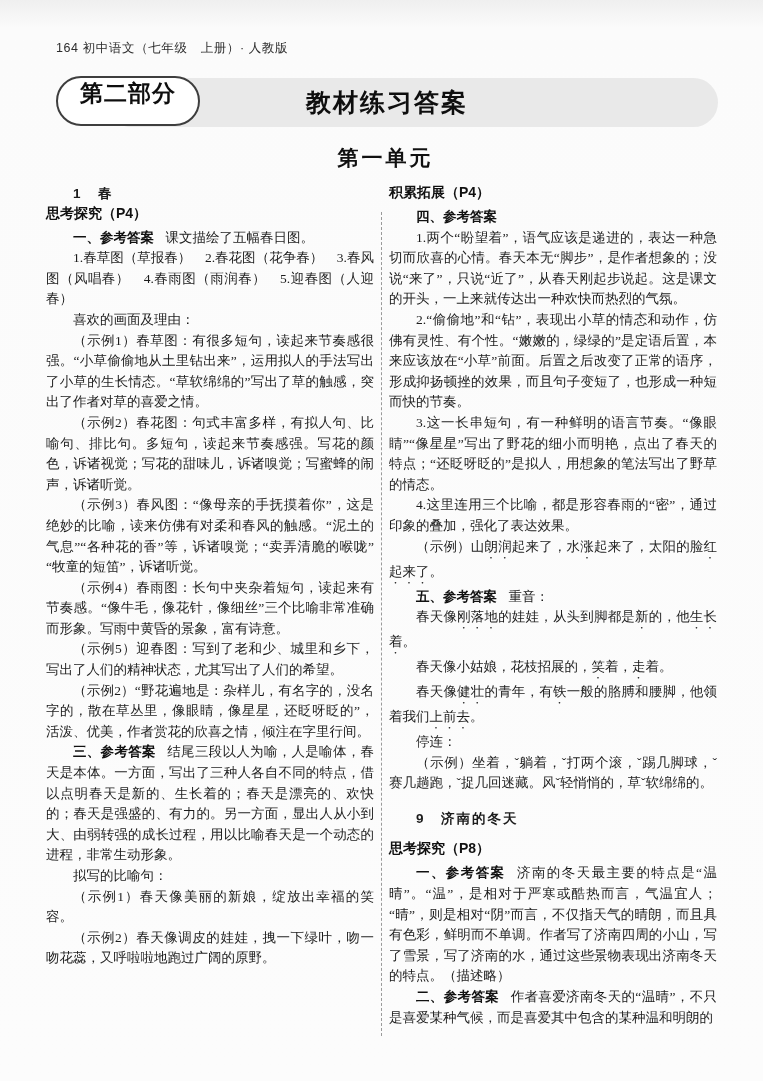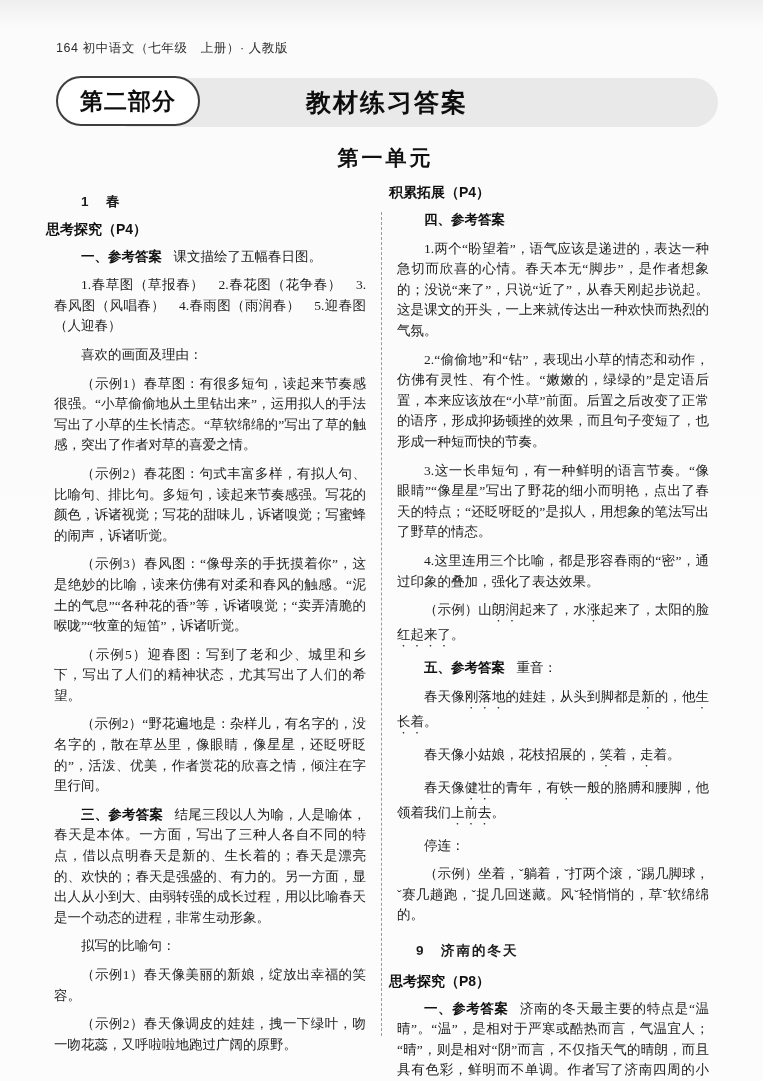--- a/index.html
+++ b/index.html
@@ -25,21 +25,21 @@
   }
   .banner-title {
     position:absolute; left:0; right:0; top:2px; bottom:0;
     display:flex; align-items:center; justify-content:center;
     font-family:"Liberation Sans",sans-serif; font-weight:bold;
     font-size:25px; letter-spacing:2px; color:#0e0e0e;
   }
   .banner-pill {
     position:absolute; left:0; top:0; width:140px; height:46px;
     background:#fff; border:2.5px solid #3e3e3e; border-radius:26px;
-    display:flex; align-items:center; justify-content:center;
+    display:flex; align-items:flex-start; justify-content:center;
     font-family:"Liberation Sans",sans-serif; font-weight:bold;
     font-size:23px; letter-spacing:1px; color:#0e0e0e;
   }
   .unit-title {
     position:absolute; top:144px; left:4px; width:100%;
     text-align:center; font-family:"Liberation Sans",sans-serif;
     font-weight:bold; font-size:21px; letter-spacing:3px; color:#111;
   }
   .columns {
     position:absolute; top:184px; left:46px; width:671px; height:856px;
@@ -56,21 +56,21 @@
     font-family:"Liberation Sans",sans-serif; font-weight:bold;
     font-size:20px; letter-spacing:2px; color:#111;
     margin:5px 0 12px;
   }
   .lesson-title.second { margin:15px 0 11px; }
   .section-head {
     font-family:"Liberation Sans",sans-serif; font-weight:bold;
     font-size:14px; color:#111; margin:0 0 5px;
   }
   .para {
-    margin:8px; text-indent:2em; text-align:justify;
+    margin:0; text-indent:2em; text-align:justify;
     font-size:13.5px; line-height:20.6px; color:#1c1c1c;
   }
   .lead {
     font-family:"Liberation Sans",sans-serif; font-weight:bold;
     margin-right:0.85em; color:#111;
   }
   .emph {
     -webkit-text-emphasis:dot; -webkit-text-emphasis-position:under right;
     text-emphasis:dot; text-emphasis-position:under right;
   }
@@ -97,20 +97,21 @@
     <div class="col col-left">
       <div class="para lesson-title">1　春</div>
       <div class="section-head">思考探究（P4）</div>
 
       <p class="para"><span class="lead">一、参考答案</span><span>课文描绘了五幅春日图。</span></p>
       <p class="para"><span>1.春草图（草报春）　2.春花图（花争春）　3.春风图（风唱春）　4.春雨图（雨润春）　5.迎春图（人迎春）</span></p>
       <p class="para"><span>喜欢的画面及理由：</span></p>
       <p class="para"><span>（示例1）春草图：有很多短句，读起来节奏感很强。“小草偷偷地从土里钻出来”，运用拟人的手法写出了小草的生长情态。“草软绵绵的”写出了草的触感，突出了作者对草的喜爱之情。</span></p>
       <p class="para"><span>（示例2）春花图：句式丰富多样，有拟人句、比喻句、排比句。多短句，读起来节奏感强。写花的颜色，诉诸视觉；写花的甜味儿，诉诸嗅觉；写蜜蜂的闹声，诉诸听觉。</span></p>
       <p class="para"><span>（示例3）春风图：“像母亲的手抚摸着你”，这是绝妙的比喻，读来仿佛有对柔和春风的触感。“泥土的气息”“各种花的香”等，诉诸嗅觉；“卖弄清脆的喉咙”“牧童的短笛”，诉诸听觉。</span></p>
+      <p class="para"><span>（示例4）春雨图：长句中夹杂着短句，读起来有节奏感。“像牛毛，像花针，像细丝”三个比喻非常准确而形象。写雨中黄昏的景象，富有诗意。</span></p>
       <p class="para"><span>（示例5）迎春图：写到了老和少、城里和乡下，写出了人们的精神状态，尤其写出了人们的希望。</span></p>
       <p class="para"><span>（示例2）“野花遍地是：杂样儿，有名字的，没名字的，散在草丛里，像眼睛，像星星，还眨呀眨的”，活泼、优美，作者赏花的欣喜之情，倾注在字里行间。</span></p>
       <p class="para"><span class="lead">三、参考答案</span><span>结尾三段以人为喻，人是喻体，春天是本体。一方面，写出了三种人各自不同的特点，借以点明春天是新的、生长着的；春天是漂亮的、欢快的；春天是强盛的、有力的。另一方面，显出人从小到大、由弱转强的成长过程，用以比喻春天是一个动态的进程，非常生动形象。</span></p>
       <p class="para"><span>拟写的比喻句：</span></p>
       <p class="para"><span>（示例1）春天像美丽的新娘，绽放出幸福的笑容。</span></p>
       <p class="para"><span>（示例2）春天像调皮的娃娃，拽一下绿叶，吻一吻花蕊，又呼啦啦地跑过广阔的原野。</span></p>
     </div>
 
     <div class="divider"></div>
 

